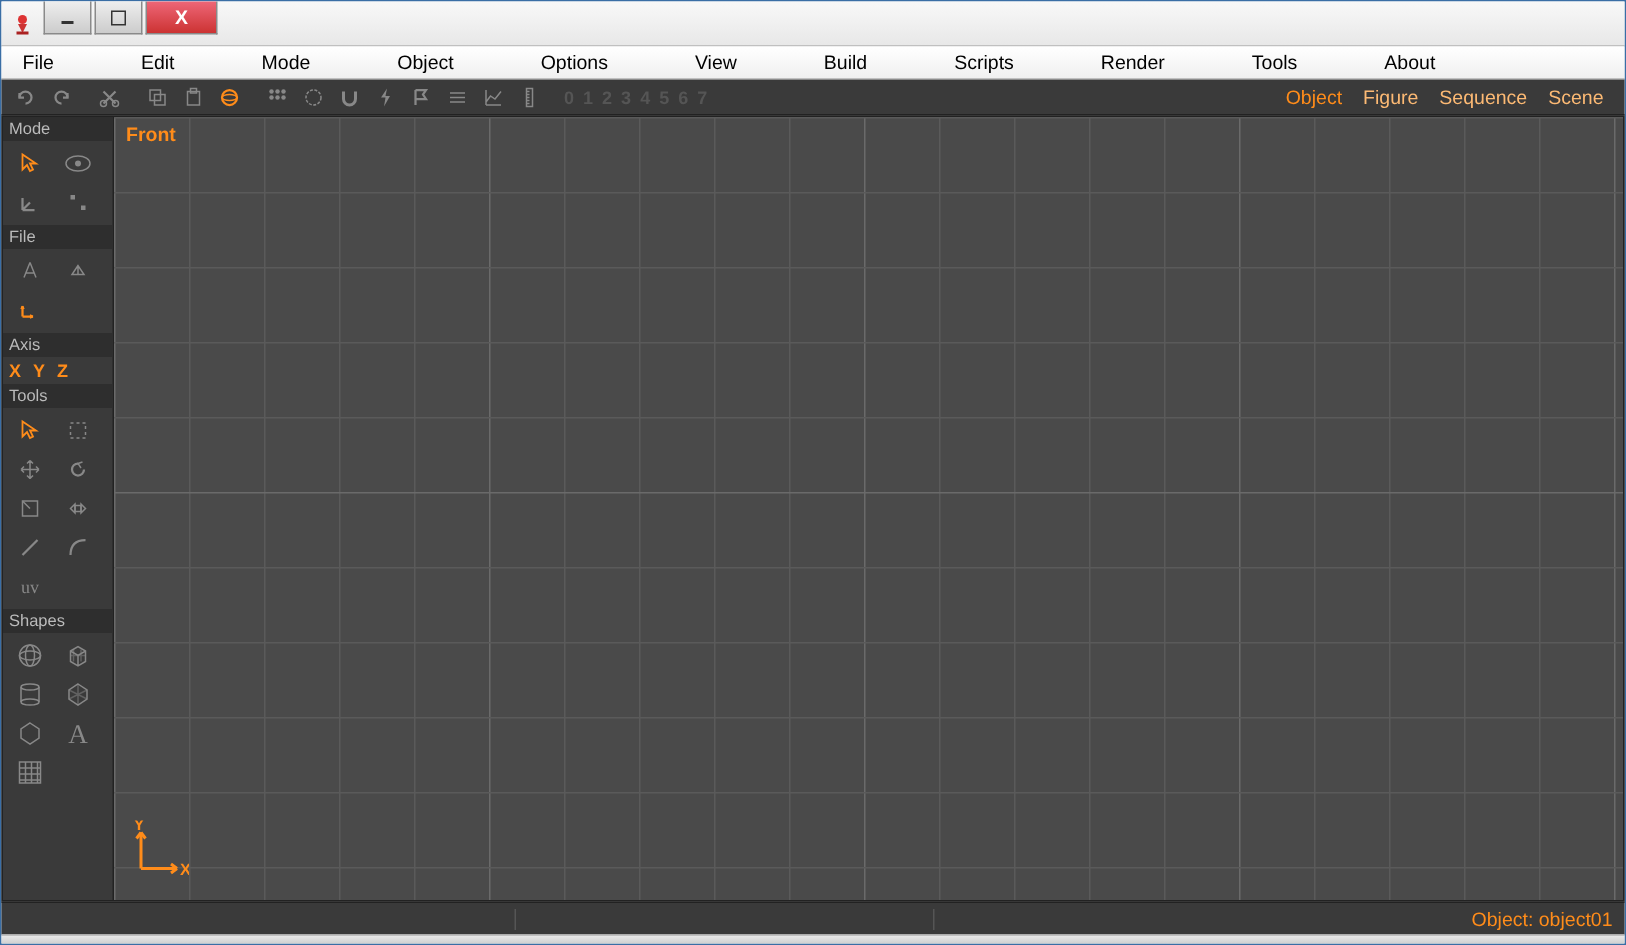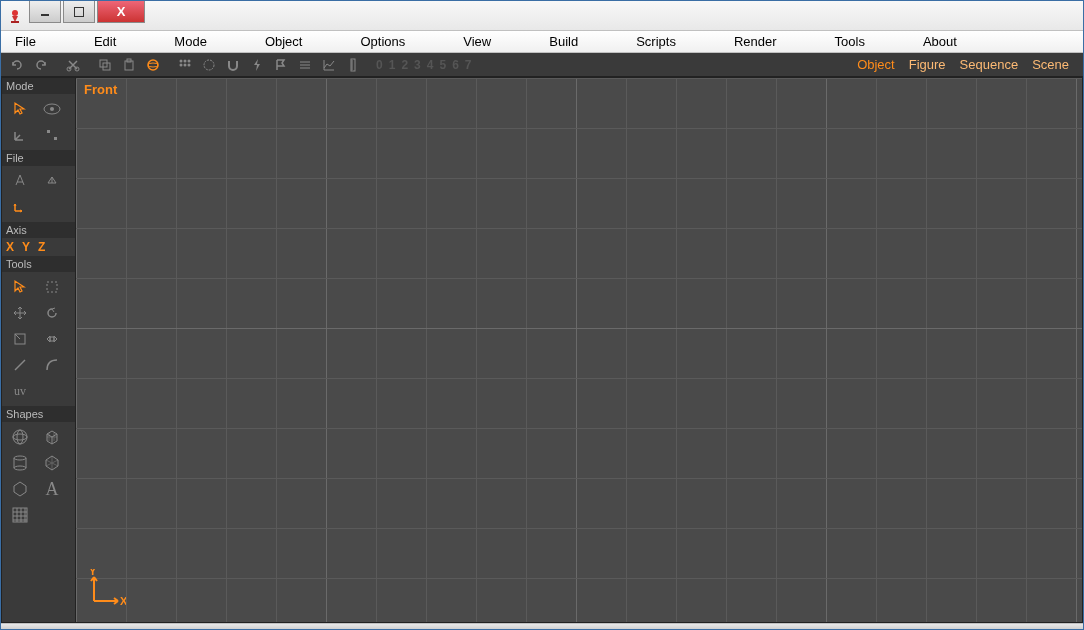--- a/index.html
+++ b/index.html
@@ -460,15 +460,23 @@
           <path d="M8 32 L32 32" stroke="#ff8c1a" stroke-width="2"></path>
           <path d="M8 8 L5 12 M8 8 L11 12" stroke="#ff8c1a" stroke-width="2"></path>
           <path d="M32 32 L28 29 M32 32 L28 35" stroke="#ff8c1a" stroke-width="2"></path>
           <text x="3" y="6" fill="#ff8c1a" font-size="11" font-weight="bold">Y</text>
           <text x="34" y="36" fill="#ff8c1a" font-size="11" font-weight="bold">X</text>
         </svg>
       </div>
     </div>
   </div>
 
+  <div class="statusbar">
+    <div style="width:330px"></div>
+    <div class="status-seg"></div>
+    <div style="width:270px"></div>
+    <div class="status-seg"></div>
+    <div class="status-spacer"></div>
+    <span class="status-text">Object: object01</span>
+  </div>
 
   <div class="bottom-border"></div>
 </div>
 
 </body></html>

